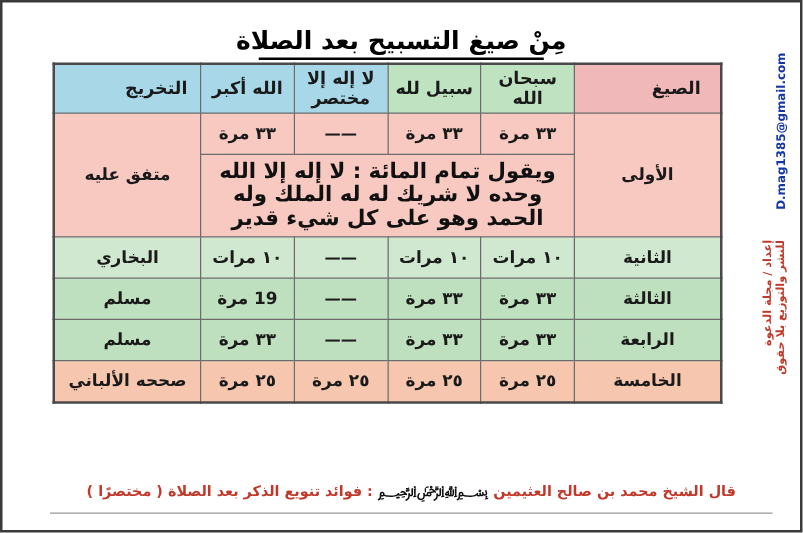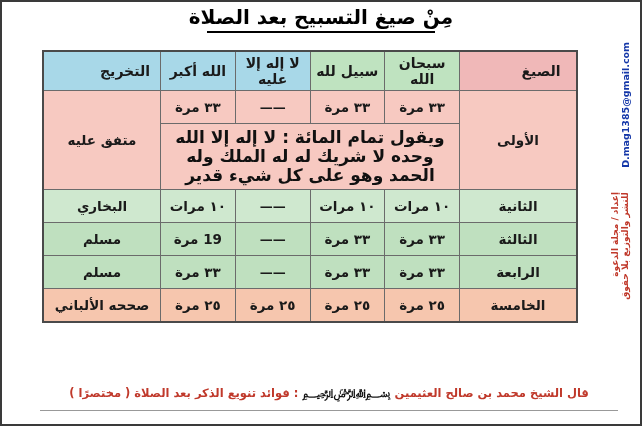--- a/index.html
+++ b/index.html
@@ -14,21 +14,21 @@
     width:642px;height:426px;
     box-sizing:border-box;
     border:2px solid #3a3a3a;
     background:#fff;
   }
   .title{
     text-align:center;
     font-size:20px;
     font-weight:bold;
     color:#000;
-    margin:3px 0 2px 0;
+    margin:18px 0 2px 0;
     letter-spacing:0px;
   }
   .title-underline{
     width:228px;height:2px;background:#000;margin:1px auto 0 auto;
   }
   
   .side-note{
     position:absolute;
     top:40px;right:8px;
     width:26px;height:260px;
@@ -140,21 +140,21 @@
     <div class="vtext red2">للنشر والتوزيع بلا حقوق</div>
   </div>
 
   <div class="tablewrap">
     <table>
       <thead>
         <tr>
           <th class="c-head-pink colg">الصيغ</th>
           <th class="c-head-green">سبحان الله</th>
           <th class="c-head-green">سبيل لله</th>
-          <th class="c-head-blue">لا إله إلا عليه</th>
+          <th class="c-head-blue">لا إله إلا مختصر</th>
           <th class="c-head-blue">الله أكبر</th>
           <th class="c-head-blue colg">التخريج</th>
         </tr>
       </thead>
       <tbody>
         <tr>
           <td class="c-pink" rowspan="2">الأولى</td>
           <td class="c-pink">٣٣ مرة</td>
           <td class="c-pink">٣٣ مرة</td>
           <td class="c-pink dash">——</td>

